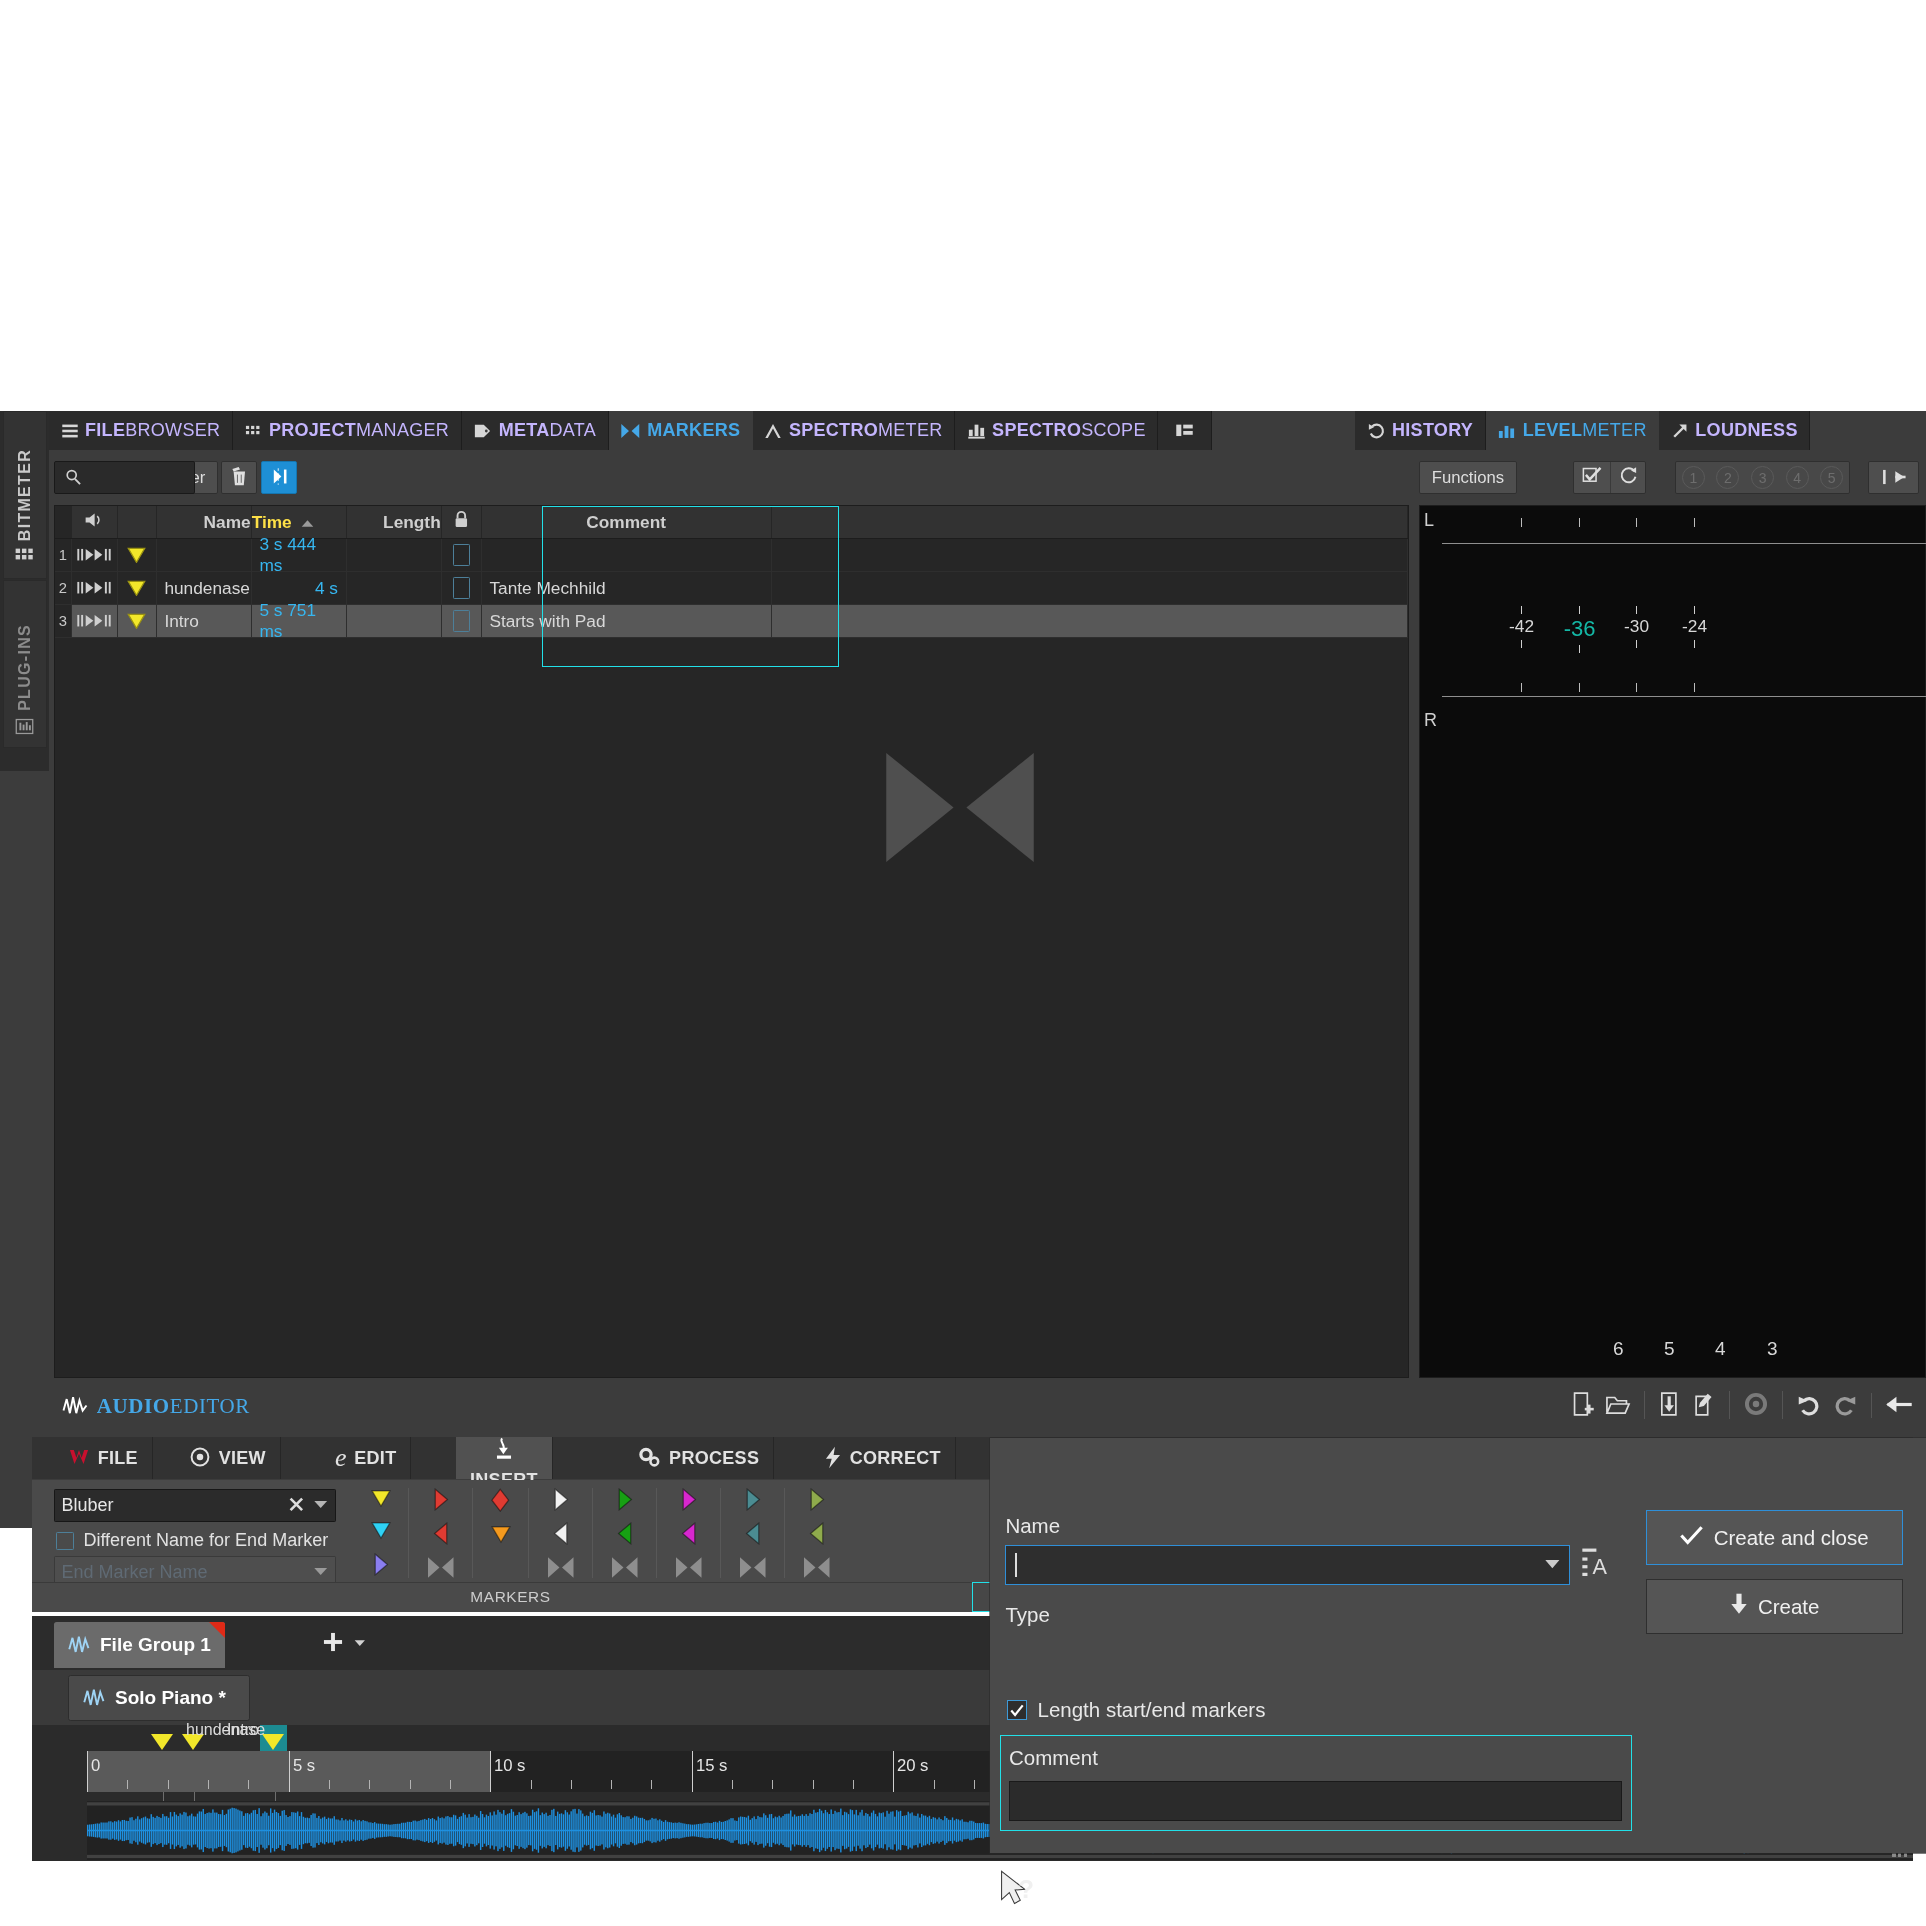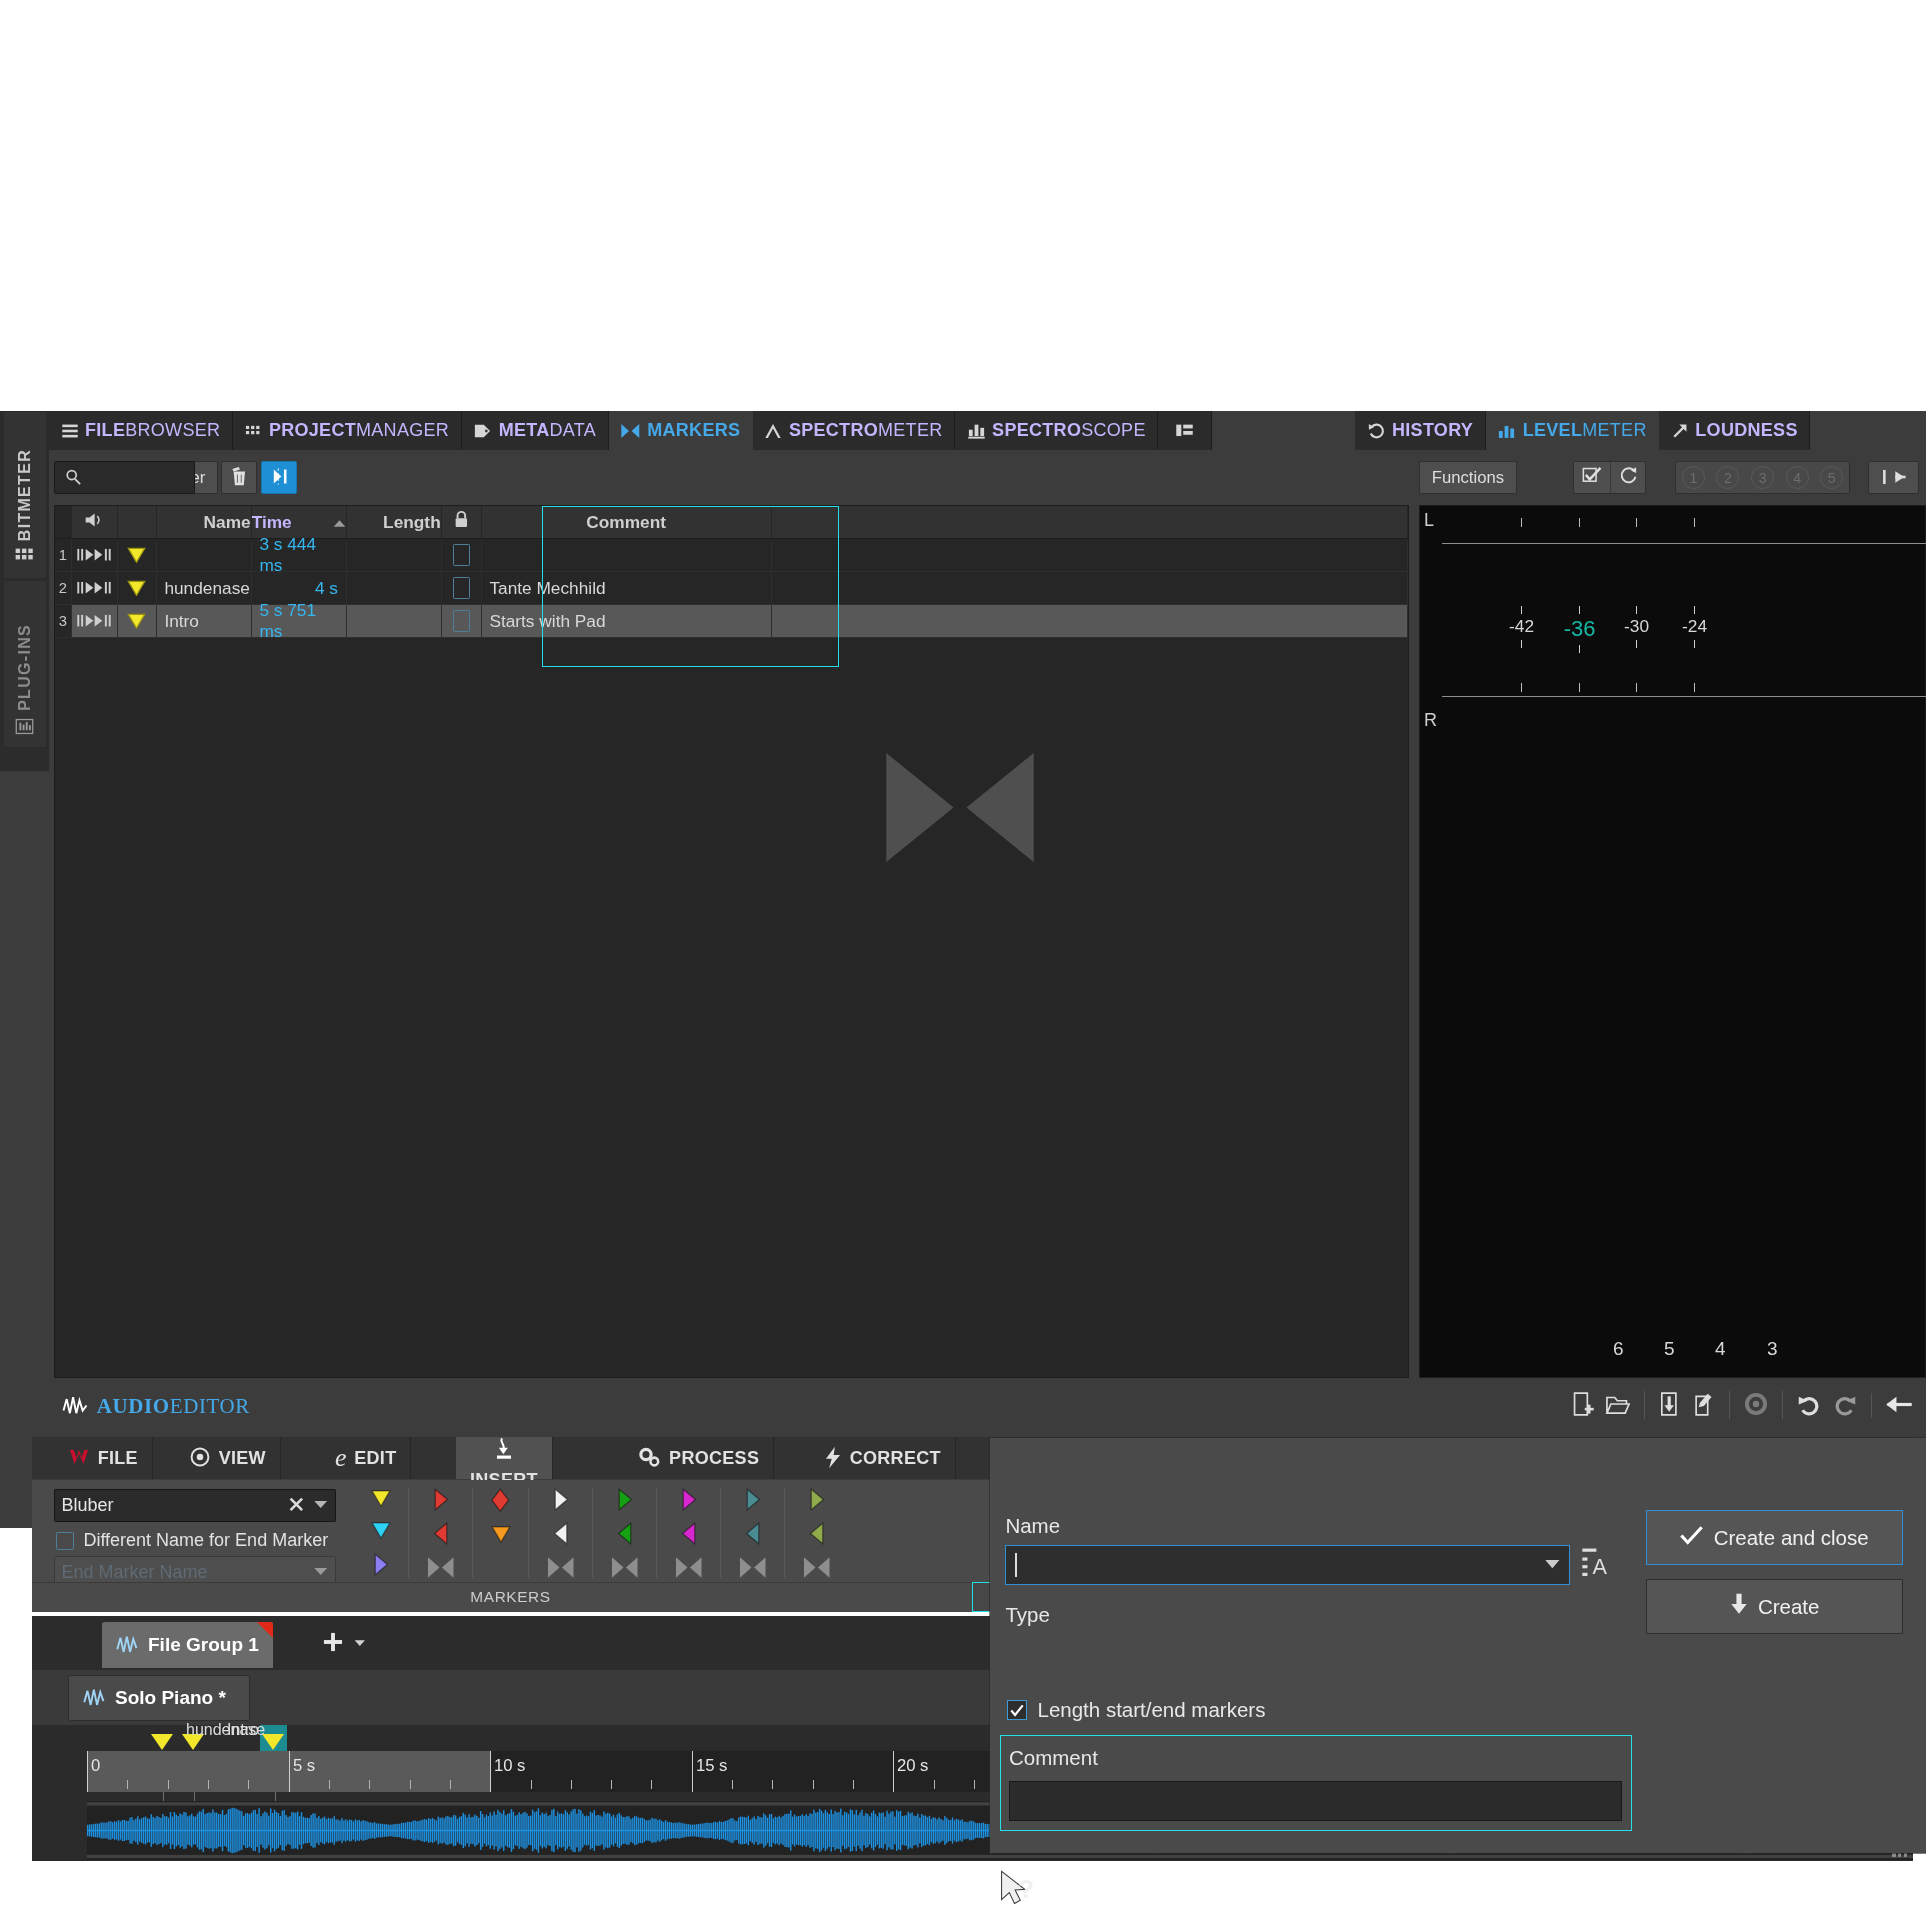--- a/index.html
+++ b/index.html
@@ -402,21 +402,21 @@
         <div class="c w-play">
           <span>
             <svg width="22" height="18" viewBox="0 0 34 28">
                 <path d="M4 10 L10 10 L18 4 L18 24 L10 18 L4 18 Z" fill="#cfcfcf"></path>
                 <path d="M22 8 A8 8 0 0 1 22 20" fill="none" stroke="#cfcfcf" stroke-width="2.4"></path>
               </svg>
           </span>
         </div>
         <div class="c w-flag"></div>
         <div class="c w-name" style="justify-content:flex-end;">Name</div>
-        <div class="c w-time" style="justify-content:space-between;color:#c4b5fd;position:relative;">
+        <div class="c w-time" style="justify-content:flex-start;color:#fde047;position:relative;">
           <span>Time</span>
           <span style="margin-left:9px;">
             <svg width="13" height="9" viewBox="0 0 20 14">
                 <path d="M10 2 L19 12 L1 12 Z" fill="#9a9a9a"></path>
               </svg>
           </span>
         </div>
         <div class="c w-len" style="justify-content:flex-end;">Length</div>
         <div class="c w-lock">
           <span>
@@ -926,21 +926,21 @@
     <div class="pop-btn">
       <span>
         <svg width="18" height="18" viewBox="0 0 28 28">
             <path d="M3 3 L25 3 L25 25 L3 25 Z" fill="none" stroke="#c8c8c8" stroke-width="2"></path>
             <path d="M8 8 L20 20 M20 10 L20 20 L10 20" stroke="#e0e0e0" stroke-width="2.4" fill="none"></path>
           </svg>
       </span>
     </div>
 
     <div class="fgbar">
-      <div class="filetab" style="left:22px; top:6.4px;margin-left:48px;">
+      <div class="filetab" style="left:22px; top:6.4px;">
         <span>
           <svg width="23" height="20.5" viewBox="0 0 36 32">
               <path d="M2 24 L7 6 L12 28 L17 4 L22 28 L27 8 L32 22" fill="none" stroke="#9fd4f5" stroke-width="3"></path>
             </svg>
         </span>
         <span class="fl">File Group 1</span>
         <span class="corner"></span>
       </div>
       <div style="position:absolute; left:290px; top:15.4px; display:flex; align-items:center; gap:10.3px;">
         <span>

